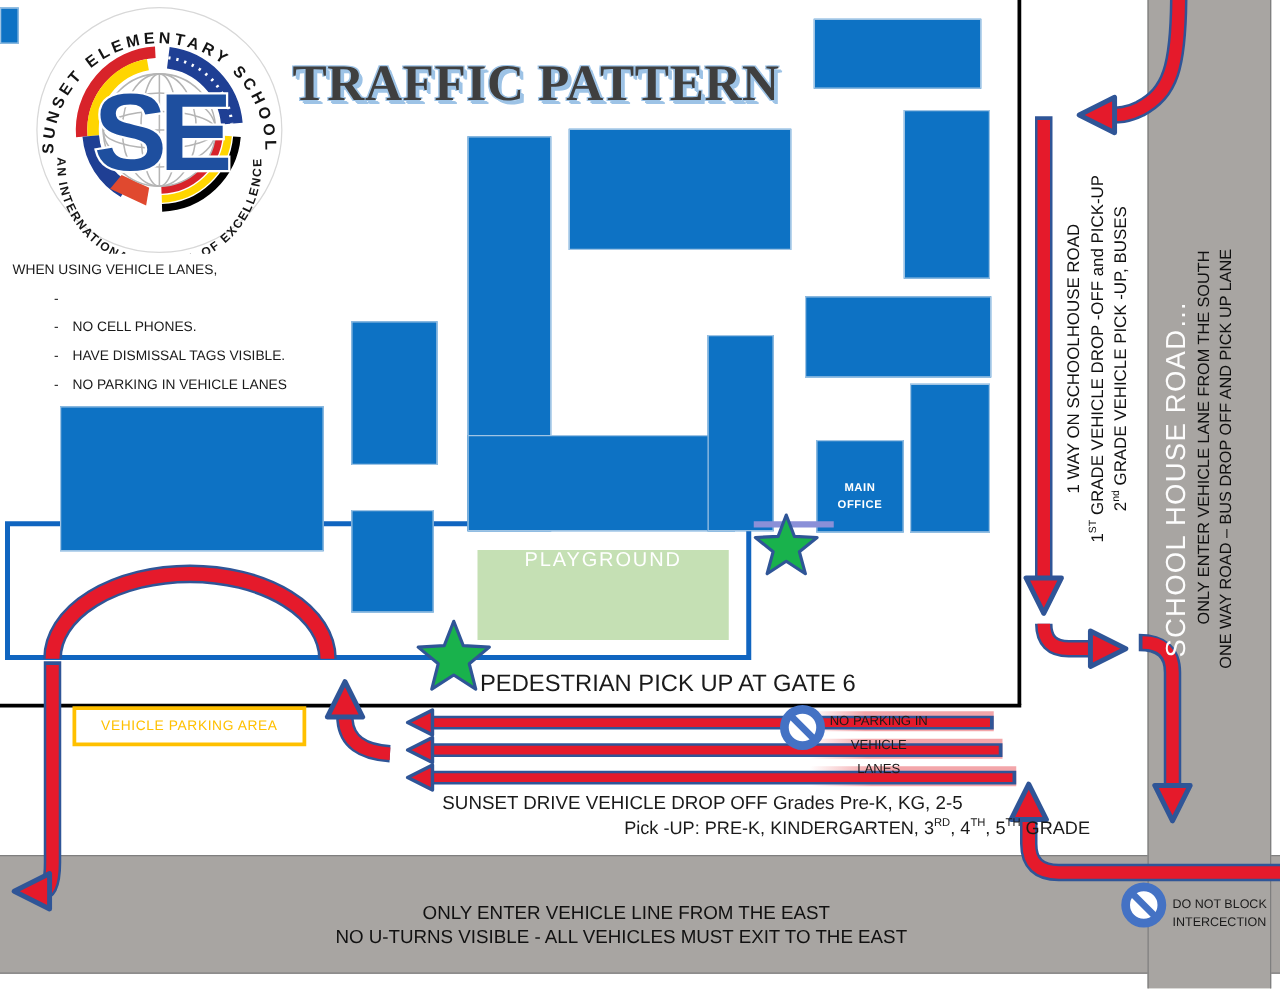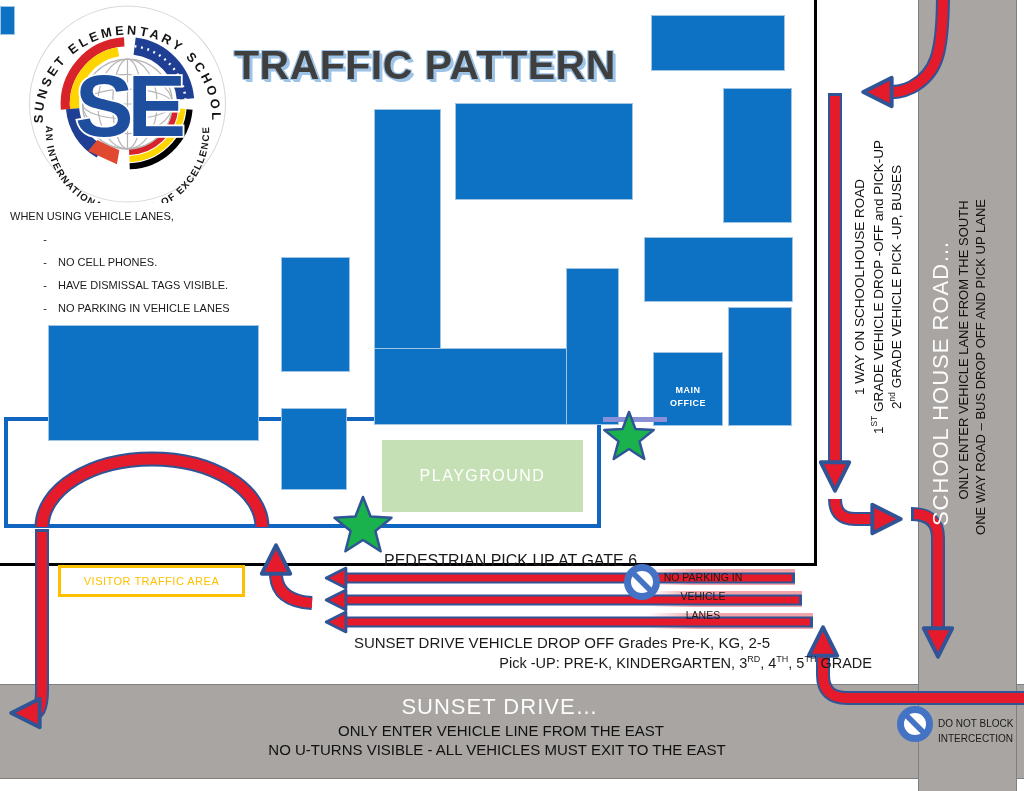--- a/index.html
+++ b/index.html
@@ -3,21 +3,21 @@
 <meta charset="utf-8">
 <style>
   html,body{margin:0;padding:0;background:#fff;}
   .stage{position:relative;width:1024px;height:791px;background:#fff;overflow:hidden;
          font-family:"Liberation Sans",sans-serif;color:#1a1a1a;}
   .abs{position:absolute;}
   .road{background:#a8a5a2;}
   .bld{background:#0d72c4;box-sizing:border-box;border:1px solid #9fc4e4;}
   .blackline{background:#000;}
   .fence{box-sizing:border-box;border:4px solid #1065c0;}
-  .playground{background:#c5e0b4;display:flex;align-items:center;justify-content:center;
+  .playground{background:#c5e0b4;display:flex;align-items:flex-start;justify-content:center;
               color:#fff;font-size:16px;letter-spacing:1.5px;}
   .pinkband{background:linear-gradient(to left,#f3a6aa 70%,rgba(243,166,170,0));}
   .vtext{position:absolute;white-space:nowrap;transform:translate(-50%,-50%) rotate(-90deg);}
   .title{font-weight:bold;font-size:41px;letter-spacing:0.5px;color:#3f3f3f;
          text-shadow:-1px -1px 0 #9dc3e6,1px -1px 0 #9dc3e6,-1px 1px 0 #9dc3e6,2px 2px 0 #9dc3e6,3px 3px 0 #9dc3e6;}
   .rules{font-size:11px;line-height:23px;}
   .rule-item{display:flex;}
   .rule-item .dash{display:inline-block;width:26px;text-align:center;}
   .roadname{color:#fdfdfd;font-size:22px;letter-spacing:1px;}
   .roadnote{font-size:15px;color:#111;}
@@ -58,21 +58,21 @@
   <div class="abs bld" style="left:644px;top:237px;width:149px;height:65px;"></div>
   <div class="abs bld" style="left:728px;top:307px;width:64px;height:119px;"></div>
   <div class="abs bld" style="left:653px;top:352px;width:70px;height:74px;"></div>
   <div class="abs bld" style="left:0;top:6px;width:15px;height:29px;"></div>
 
   <div class="abs mainoffice" style="left:665px;top:384px;width:46px;">MAIN OFFICE</div>
 
   <div class="abs" style="left:603px;top:417px;width:64px;height:5px;background:#8a90d8;"></div>
 
   <div class="abs visitor" style="left:58px;top:565px;width:187px;height:32px;">
-    <span>VISITOR TRAFFIC AREA</span>
+    <span>VEHICLE PARKING AREA</span>
   </div>
 
   <div class="abs pinkband" style="left:648px;top:569px;width:147px;height:16px;"></div>
   <div class="abs pinkband" style="left:648px;top:591px;width:154px;height:16px;"></div>
   <div class="abs pinkband" style="left:648px;top:613px;width:165px;height:16px;"></div>
 
   <svg class="abs" style="left:0;top:0;" width="1024" height="791" viewBox="0 0 1024 791">
     <defs>
       <marker id="arr" viewBox="0 0 12 12" refX="3" refY="6" markerWidth="3.4" markerHeight="3.4" orient="auto">
         <path d="M1,1 L11,6 L1,11 Z" fill="#e51a2b" stroke="#2f5597" stroke-width="1.4" stroke-linejoin="round"></path>
@@ -178,49 +178,48 @@
     </g>
     <text x="100" y="128" text-anchor="middle" font-size="86" font-weight="bold" font-family="Liberation Sans, sans-serif" letter-spacing="-6" fill="#1e4f9f" stroke="#ffffff" stroke-width="3.5" paint-order="stroke">SE</text>
     <text font-size="12.5" font-weight="bold" letter-spacing="3" fill="#141414" font-family="Liberation Sans, sans-serif">
       <textPath href="#arcTop" startOffset="50%" text-anchor="middle">SUNSET ELEMENTARY SCHOOL</textPath>
     </text>
     <text font-size="9.5" font-weight="bold" letter-spacing="1.2" fill="#141414" font-family="Liberation Sans, sans-serif">
       <textPath href="#arcBottom" startOffset="50%" text-anchor="middle">AN INTERNATIONAL SCHOOL OF EXCELLENCE</textPath>
     </text>
   </svg>
 
-  <div class="abs title" style="left:234px;top:42px;">TRAFFIC PATTERN</div>
+  <div class="abs title" style="left:234px;top:42px;font-family:Liberation Serif, serif;">TRAFFIC PATTERN</div>
 
   <div class="abs rules" style="left:10px;top:205px;width:360px;">
     <div>WHEN USING VEHICLE LANES,</div>
     <div class="rule-item" style="padding-left:22px;">
       <span class="dash">-</span>
     </div>
     <div class="rule-item" style="padding-left:22px;">
       <span class="dash">-</span>
       <span>NO CELL PHONES.</span>
     </div>
     <div class="rule-item" style="padding-left:22px;">
       <span class="dash">-</span>
       <span>HAVE DISMISSAL TAGS VISIBLE.</span>
     </div>
     <div class="rule-item" style="padding-left:22px;">
       <span class="dash">-</span>
       <span>NO PARKING IN VEHICLE LANES</span>
     </div>
   </div>
 
-  <div class="abs" style="left:384px;top:552px;font-size:16px;white-space:nowrap;">PEDESTRIAN PICK UP AT GATE 6</div>
+  <div class="abs" style="left:384px;top:537px;font-size:19px;white-space:nowrap;">PEDESTRIAN PICK UP AT GATE 6</div>
 
   <div class="abs small-label" style="left:662px;top:568px;width:82px;">NO PARKING IN VEHICLE LANES</div>
 
   <div class="abs center-text" style="left:252px;top:634px;width:620px;font-size:15px;">SUNSET DRIVE VEHICLE DROP OFF Grades Pre-K, KG, 2-5</div>
   <div class="abs center-text" style="left:252px;top:655px;width:620px;font-size:14.5px;text-align:right;"><span>Pick -UP: PRE-K, KINDERGARTEN, 3</span><sup>RD</sup><span>, 4</span><sup>TH</sup><span>, 5</span><sup>TH</sup><span> GRADE</span></div>
 
-  <div class="abs roadname" style="left:500px;top:694px;transform:translateX(-50%);white-space:nowrap;">SUNSET DRIVE…</div>
   <div class="abs roadnote" style="left:501px;top:722px;transform:translateX(-50%);white-space:nowrap;">ONLY ENTER VEHICLE LINE FROM THE EAST</div>
   <div class="abs roadnote" style="left:497px;top:741px;transform:translateX(-50%);white-space:nowrap;">NO U-TURNS VISIBLE - ALL VEHICLES MUST EXIT TO THE EAST</div>
   <div class="abs" style="left:938px;top:716px;width:80px;font-size:10px;line-height:15px;">DO NOT BLOCK INTERCECTION</div>
 
   <div class="vtext roadnote" style="left:859px;top:287px;font-size:13.5px;">1 WAY ON SCHOOLHOUSE ROAD</div>
   <div class="vtext roadnote" style="left:878px;top:287px;font-size:13.5px;"><span>1</span><sup>ST</sup><span> GRADE VEHICLE DROP -OFF and PICK-UP</span></div>
   <div class="vtext roadnote" style="left:896px;top:287px;font-size:13.5px;"><span>2</span><sup>nd</sup><span> GRADE VEHICLE PICK -UP, BUSES</span></div>
   <div class="vtext roadname" style="left:941px;top:383px;">SCHOOL HOUSE ROAD…</div>
   <div class="vtext roadnote" style="left:963px;top:350px;font-size:13px;">ONLY ENTER VEHICLE LANE FROM THE SOUTH</div>
   <div class="vtext roadnote" style="left:980px;top:367px;font-size:13px;">ONE WAY ROAD – BUS DROP OFF AND PICK UP LANE</div>

